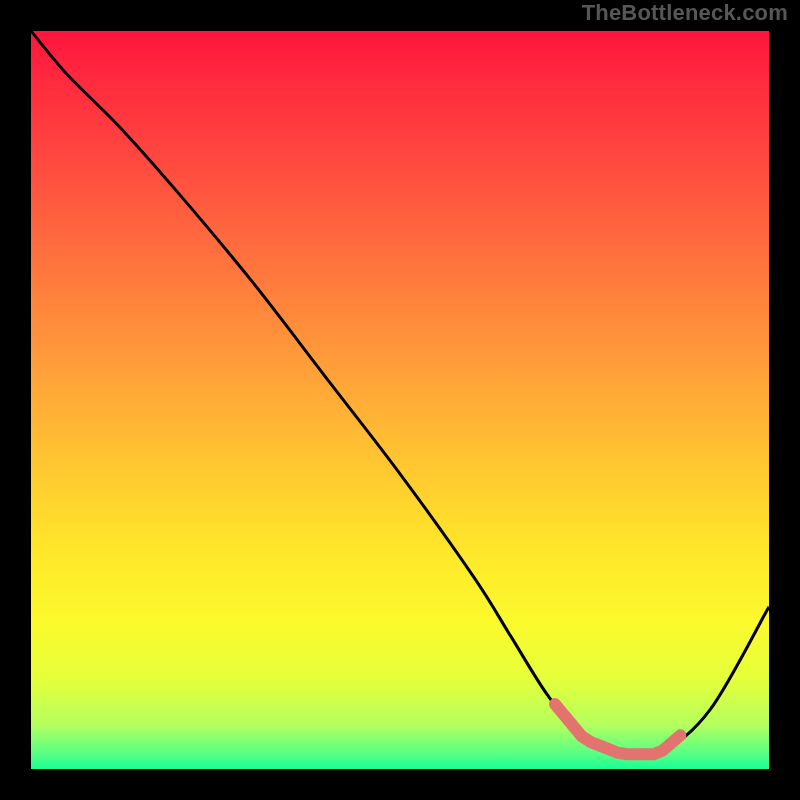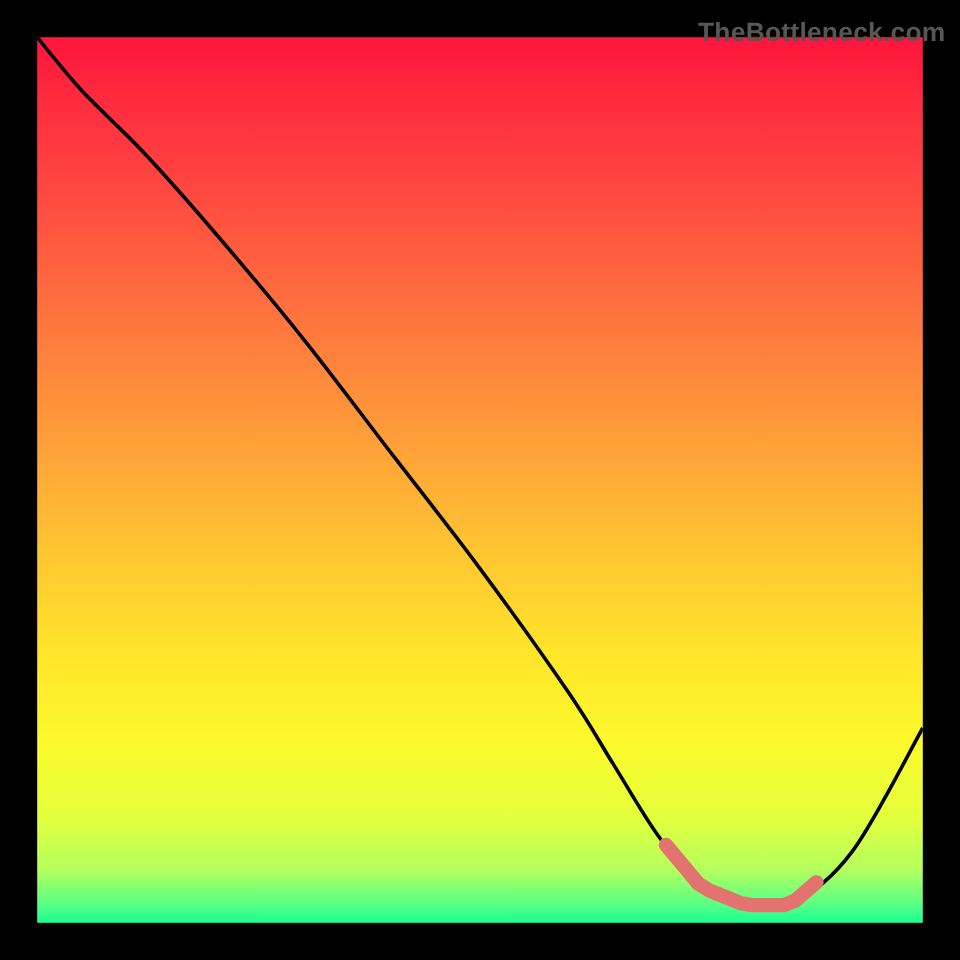--- a/index.html
+++ b/index.html
@@ -11,21 +11,21 @@
     overflow: hidden;
   }
   .frame {
     position: relative;
     width: 800px;
     height: 800px;
     background: #000000;
   }
   .watermark {
     position: absolute;
-    top: 14px;
+    top: 0;
     right: 12px;
     font-family: Arial, Helvetica, sans-serif;
     font-size: 22px;
     font-weight: bold;
     color: #575757;
     letter-spacing: 0.2px;
     z-index: 10;
   }
   .plot {
     position: absolute;

